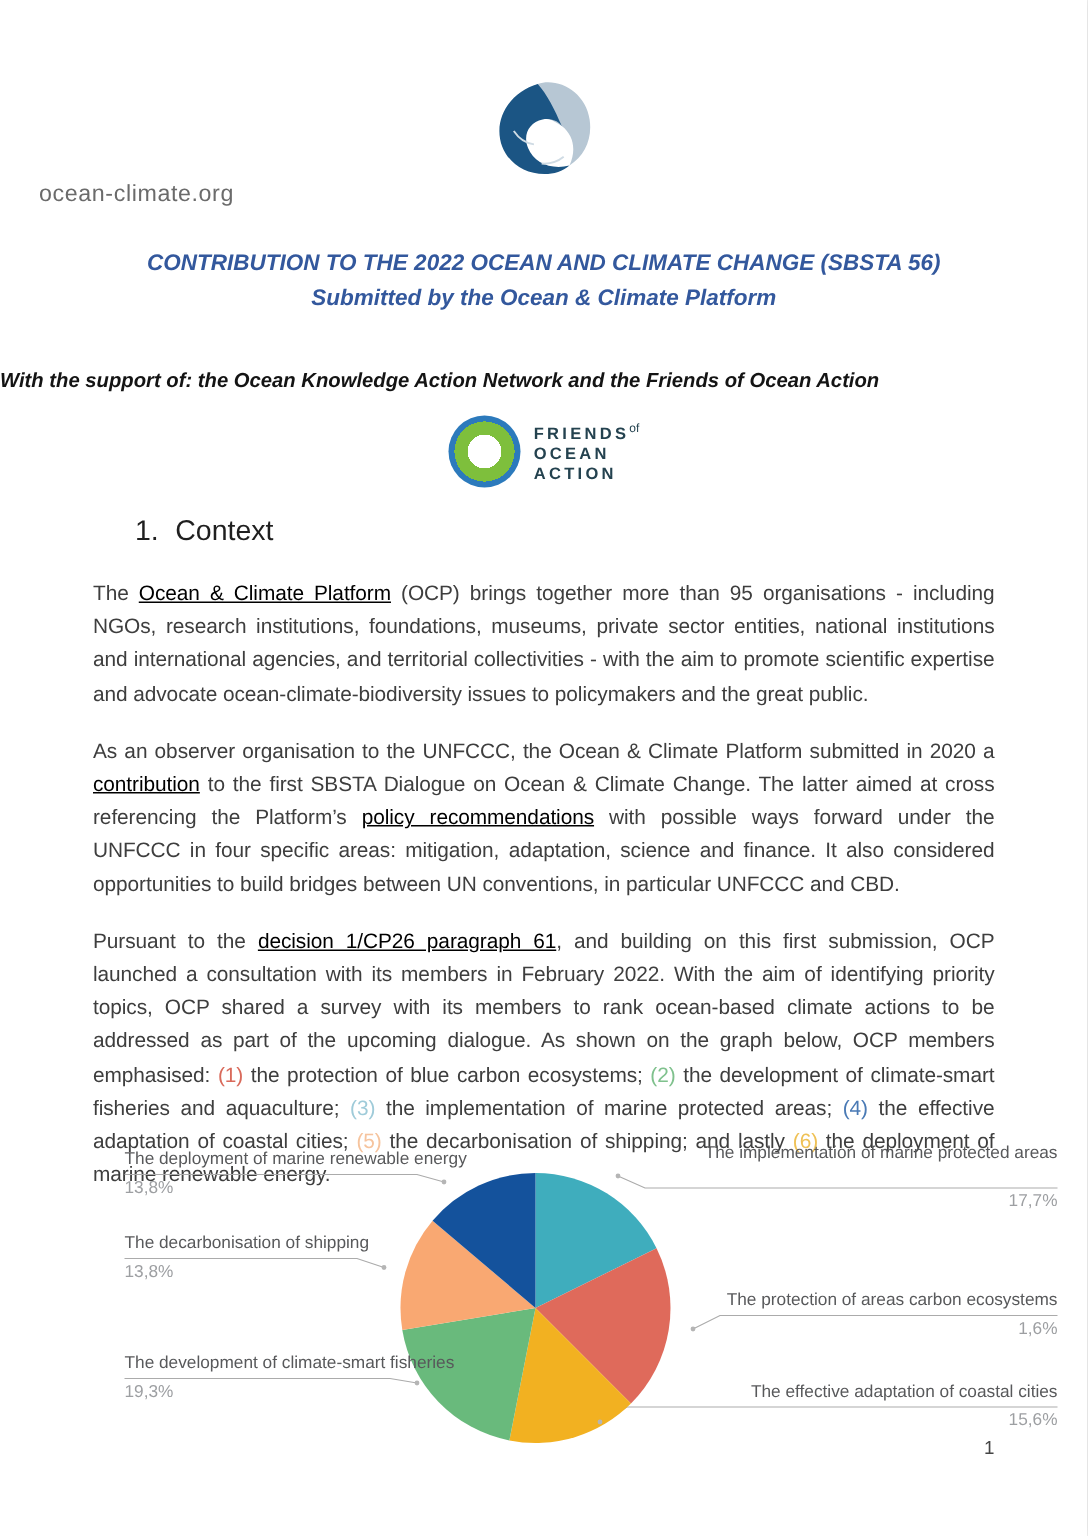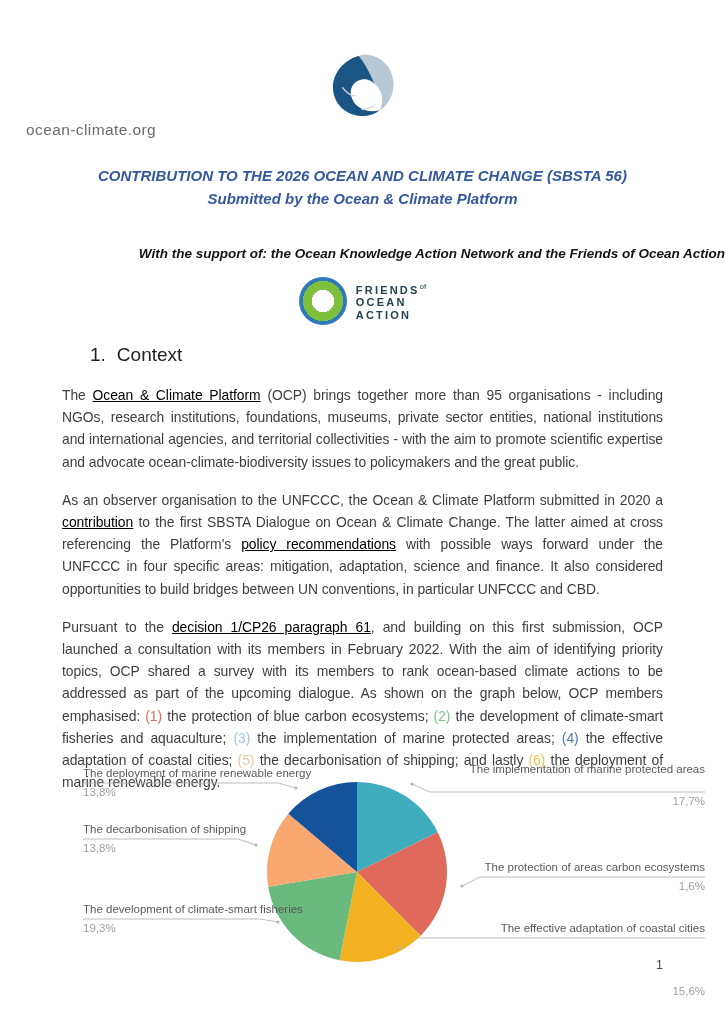--- a/index.html
+++ b/index.html
@@ -8,21 +8,21 @@
     background:#ffffff; overflow:hidden;
     font-family:"Liberation Sans", sans-serif;
     box-shadow:0 0 6px rgba(0,0,0,.25);
   }
   
   .logo-wrap { position:absolute; top:54px; left:0; width:100%; text-align:center; }
   .site-label { position:absolute; top:121px; left:0; width:100%; text-align:left;
     font-size:15.5px; color:#6b6b6b; letter-spacing:.4px;padding-left:26px; }
   .doc-title { position:absolute; top:164px; left:0; width:100%; text-align:center;
     font-style:italic; font-weight:bold; color:#33589D; font-size:15px; line-height:23px; }
-  .support-line { position:absolute; top:246px; left:0; width:100%; text-align:right;
+  .support-line { position:absolute; top:246px; left:0; width:100%; text-align:left;
     font-style:italic; font-weight:bold; color:#141414; font-size:13.5px; }
   
   .foa { position:absolute; top:277px; left:0; width:100%;
     display:flex; justify-content:center; align-items:center; gap:9px; }
   .foa-ring { width:48px; height:48px; border-radius:50%;
     background:radial-gradient(circle at 50% 50%, #ffffff 0 33%, #7ebf3c 33% 59%, #2c7abc 59% 100%); }
   .foa-text { text-align:left; color:#24424f; font-weight:bold; font-size:11px;
     letter-spacing:2.2px; line-height:13px; }
   .foa-of { font-weight:normal; font-size:8px; letter-spacing:0;
     vertical-align:super; }
@@ -53,21 +53,21 @@
       <path d="M43 3 C21 9 3 29 3 52 C3 78 24 97 50 97 C60 97 69 94 76 88 C57 93 39 85 33 70 C27 56 34 43 48 40 C58 38 66 43 68 47 C61 30 52 13 43 3 Z" fill="#1b5584"></path>
       <path d="M62 62 a13 13 0 1 1 -13 -13" fill="none" stroke="#ffffff" stroke-width="3" stroke-linecap="round"></path>
       <path d="M56 62 a7 7 0 1 1 -7 -7" fill="none" stroke="#ffffff" stroke-width="2.2" stroke-linecap="round"></path>
       <path d="M18 52 q8 12 21 14" stroke="#cfdbe4" stroke-width="2" fill="none"></path>
       <path d="M70 79 q-10 8 -23 7" stroke="#cfdbe4" stroke-width="2" fill="none"></path>
     </svg>
   </div>
   <div class="site-label">ocean-climate.org</div>
 
   <div class="doc-title">
-    <div>CONTRIBUTION TO THE 2026 OCEAN AND CLIMATE CHANGE (SBSTA 56)</div>
+    <div>CONTRIBUTION TO THE 2022 OCEAN AND CLIMATE CHANGE (SBSTA 56)</div>
     <div>Submitted by the Ocean &amp; Climate Platform</div>
   </div>
 
   <div class="support-line">With the support of: the Ocean Knowledge Action Network and the Friends of Ocean Action</div>
 
   <div class="foa">
     <div class="foa-ring"></div>
     <div class="foa-text">
       <div><span>FRIENDS</span><span class="foa-of">of</span></div>
       <div>OCEAN</div>
@@ -103,21 +103,21 @@
         <circle cx="400" cy="195" r="1.6" fill="#B5B5B5"></circle>
         <circle cx="278" cy="169" r="1.6" fill="#B5B5B5"></circle>
         <circle cx="256" cy="92" r="1.6" fill="#B5B5B5"></circle>
         <circle cx="296" cy="35" r="1.6" fill="#B5B5B5"></circle>
       </svg>
       <div class="pie-callout-label right" style="top: 10px; right: 20px;">The implementation of marine protected areas</div>
       <div class="pie-callout-pct right" style="top: 42px; right: 20px; text-align: center;">17,7%</div>
       <div class="pie-callout-label right" style="top: 108px; right: 20px;">The protection of areas carbon ecosystems</div>
       <div class="pie-callout-pct right" style="top: 127px; right: 20px;">1,6%</div>
       <div class="pie-callout-label right" style="top: 169px; right: 20px;">The effective adaptation of coastal cities</div>
-      <div class="pie-callout-pct right" style="top: 188px; right: 20px; margin-top: 44px;">15,6%</div>
+      <div class="pie-callout-pct right" style="top: 188px; right: 20px;">15,6%</div>
       <div class="pie-callout-label left" style="top: 150px; left: 83px;">The development of climate-smart fisheries</div>
       <div class="pie-callout-pct left" style="top: 169px; left: 83px;">19,3%</div>
       <div class="pie-callout-label left" style="top: 70px; left: 83px;">The decarbonisation of shipping</div>
       <div class="pie-callout-pct left" style="top: 89px; left: 83px;">13,8%</div>
       <div class="pie-callout-label left" style="top: 14px; left: 83px;">The deployment of marine renewable energy</div>
       <div class="pie-callout-pct left" style="top: 33px; left: 83px;">13,8%</div>
     </div>
 
   <div class="page-number">1</div>
 

